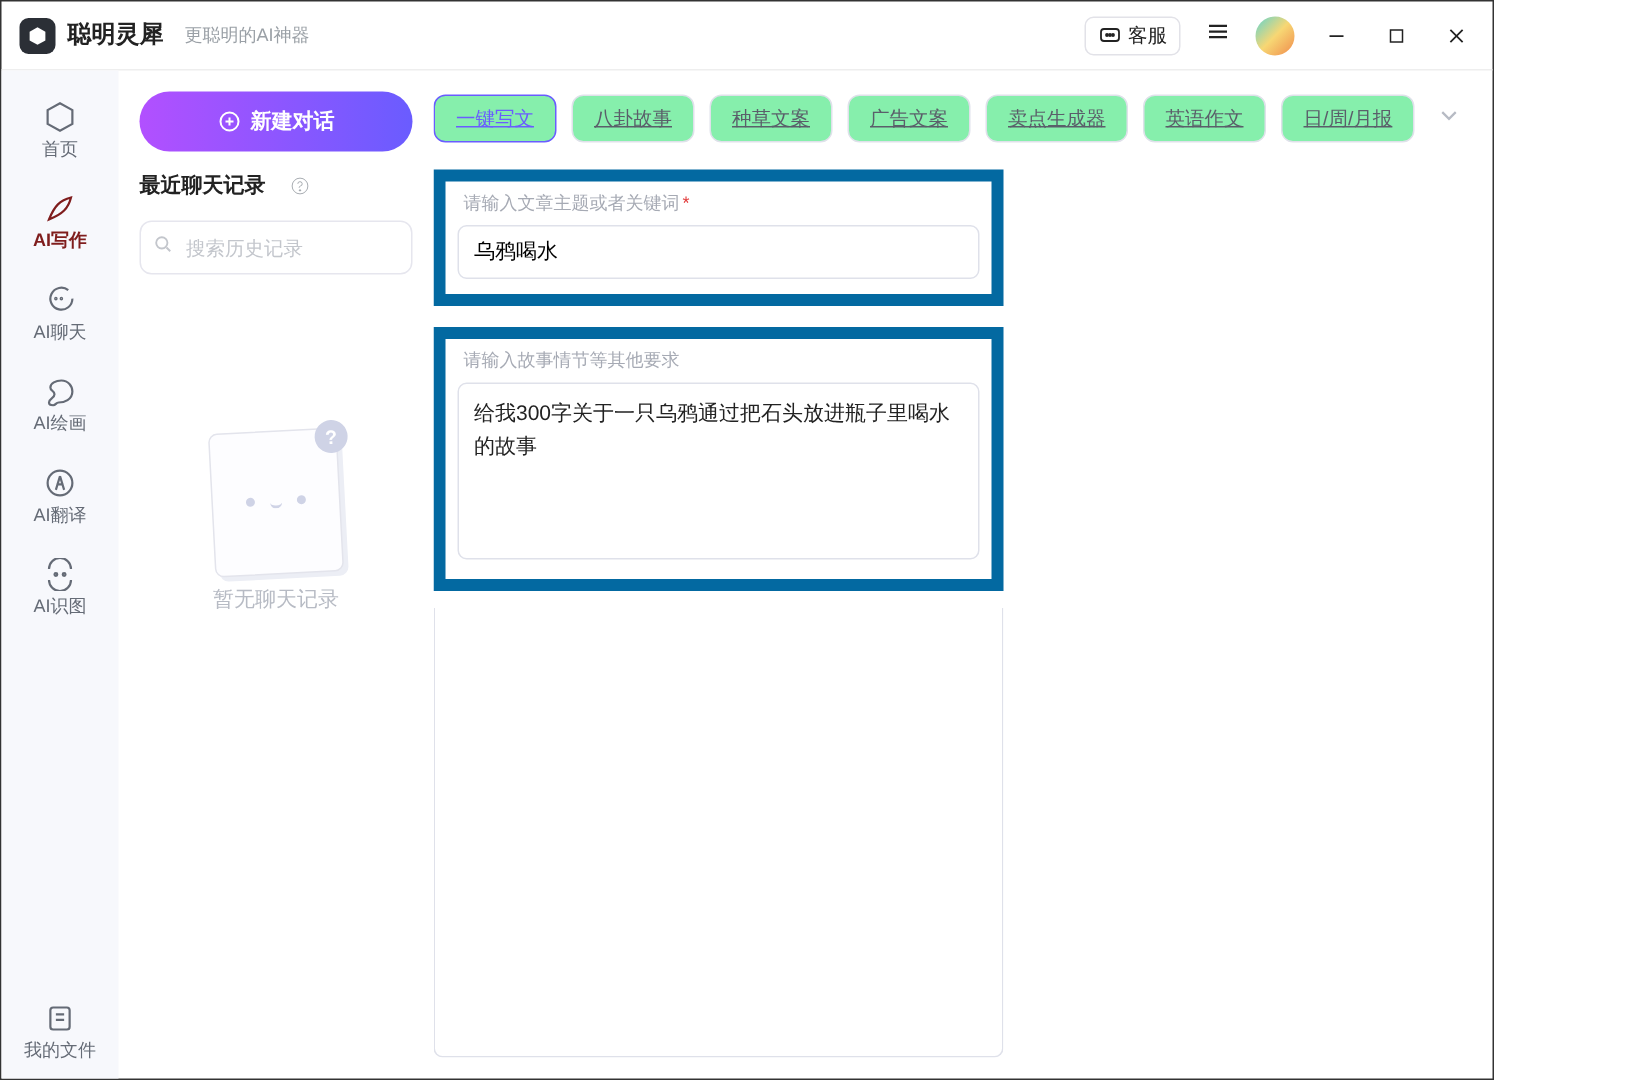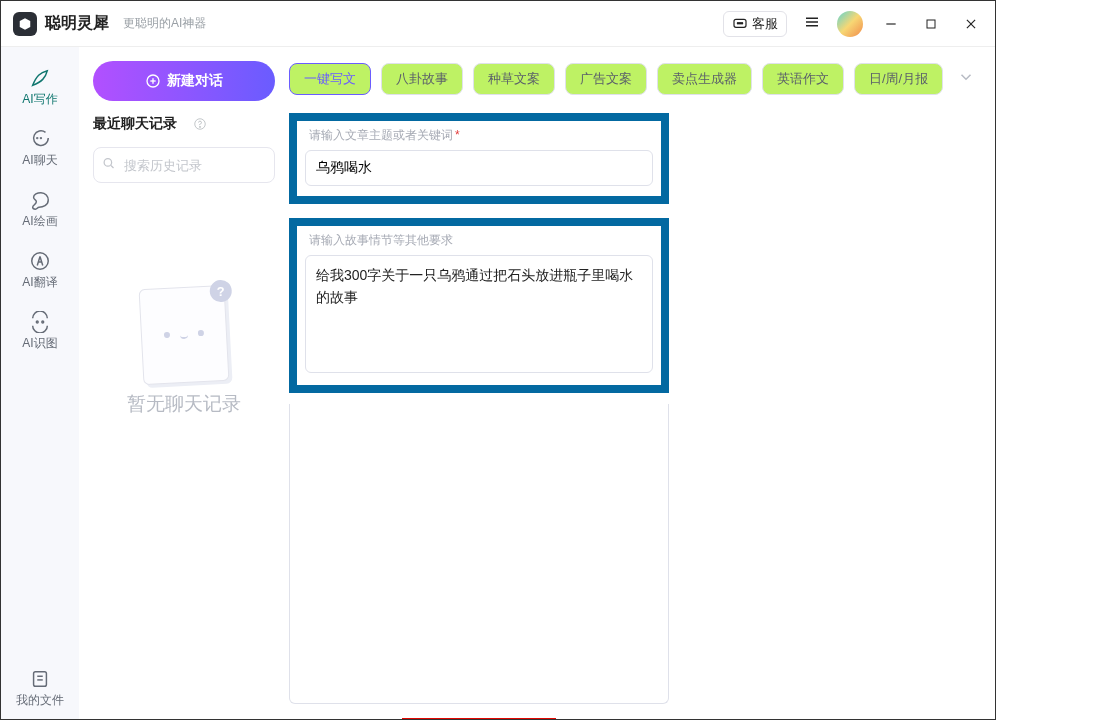--- a/index.html
+++ b/index.html
@@ -16,44 +16,44 @@
   .support { display: flex; align-items: center; gap: 4px; font-size: 13px; color: #222; border: 1px solid #e2e2e8; border-radius: 6px; padding: 3px 8px; }
   .hamburger svg, .support svg { stroke: #222; }
   .avatar { width: 26px; height: 26px; border-radius: 50%; background: linear-gradient(135deg,#5fd4d0,#f7d774,#f08b4b); }
   .win-btn { width: 24px; display:flex; justify-content:center; }
   .win-btn svg { stroke:#222; }
   
   .body { flex: 1; display: flex; min-height: 0; }
   
   .sider { width: 78px; background: #f7f8fc; display: flex; flex-direction: column; align-items: center; padding-top: 10px; }
   .sider-item { width: 100%; display: flex; flex-direction: column; align-items: center; justify-content: center; gap: 2px; padding: 10px 0; font-size: 12px; color: #656b76; cursor: pointer; }
-  .sider-item.active { color: #0f766e; }
+  .sider-item.active { color: #7f1d1d; font-weight: bold; }
   .sider-item svg { stroke: currentColor; fill: none; stroke-width: 1.6; }
   .sider-spacer { flex: 1; }
   
   .second-col { width: 210px; padding: 14px 14px; display: flex; flex-direction: column; gap: 14px; }
   .new-chat-btn { height: 40px;width: 100%; border-radius: 20px; color:#fff; font-size:14px; font-weight:600; background: linear-gradient(90deg,#b250ff,#6a5cff); display:flex; align-items:center; justify-content:center; gap:6px; }
   .new-chat-btn svg { stroke: #fff; fill:none; stroke-width:2; }
   .recent-head { display:flex; align-items:center; gap:16px; font-size:14px; font-weight:600; color:#222; }
   .recent-head svg { stroke:#9aa0a6; fill:none; }
   .search-box { position:relative; width:100%; }
   .search-box input { width:100%; height:36px; border:1px solid #e6e6ee; border-radius:8px; padding:0 10px 0 30px; font-size:13px; color:#333; outline:none; }
   .search-box input::placeholder { color:#c3c6cc; }
   .search-box .s-icon { position:absolute; left:8px; top:50%; transform:translateY(-50%); }
   .empty-block { margin-top: 90px; display:flex; flex-direction:column; align-items:center; gap:8px; color:#b7bbc4; }
   .empty-note { position:relative; width:86px; height:96px; background:#fdfdff; border:1px solid #e3e4ec; border-radius:6px; transform: rotate(-3deg); box-shadow: 3px 3px 0 0 #eceef5; display:flex; align-items:center; justify-content:center; }
   .q-badge { position:absolute; top:-6px; right:-8px; width:22px; height:22px; border-radius:50%; background:#cfd3e6; color:#fff; font-size:13px; font-weight:700; display:flex; align-items:center; justify-content:center; }
   .face { display:flex; gap:10px; }
   .eye { width:6px;height:6px;border-radius:50%; background:#cfd3e6; }
   .mouth { width:8px;height:5px; border-bottom:2px solid #cfd3e6; border-radius:0 0 6px 6px; margin-top:3px;}
-  .empty-text { font-size:19px;text-align:center; }
+  .empty-text { font-size:14px;text-align:center; }
   
   .main { flex:1; padding: 16px 20px 16px 0; overflow:hidden; display:flex; flex-direction:column; }
   .cat-row { display:flex; align-items:center; gap:10px; }
-  .pill { padding: 6px 14px; font-size:13px; color:#5a5f6a; border:1px solid #dfe1ea; border-radius:8px; background:#bef264; white-space:nowrap; }
+  .pill { padding: 6px 14px; font-size:13px; color:#5a5f6a; border:1px solid #dfe1ea; border-radius:8px; background:#86efac; white-space:nowrap;text-decoration:underline; }
   .pill.primary { color:#6a5cff; border-color:#6a5cff; }
   .expand-toggle { margin-left:auto; }
   .expand-toggle svg { stroke:#b7bbc4; }
   .form-area { margin-top:18px; width:380px; display:flex; flex-direction:column; gap:14px; }
   .field-group { border:8px solid #0369a1; padding:6px 8px 10px 8px; }
   .field-label { font-size:12px; color:#a6aab4; margin:0 0 6px 4px; }
   .field-label .req { color:#e23b3b; margin-left:2px; }
   .text-input { width:100%; height:36px; border:1px solid #dfe1ea; border-radius:6px; padding:16px 10px; font-size:14px; outline:none; }
   .textarea-box { width:100%; height:118px; border:1px solid #dfe1ea; border-radius:6px; padding:8px 10px; font-size:14px; color:#222; line-height:1.6; outline:none; resize:none; font-family:inherit; }
   .filler-box { margin-top:-3px; height:300px; border:1px solid #dfe1ea; border-top:none; border-radius:0 0 6px 6px; }
@@ -109,20 +109,26 @@
             <line x1="5" y1="5" x2="19" y2="19"></line>
             <line x1="19" y1="5" x2="5" y2="19"></line>
           </svg>
       </div>
     </div>
   </div>
 
   <div class="body">
 
     <div class="sider">
+      <div class="sider-item">
+        <svg width="22" height="22" viewBox="0 0 24 24">
+            <path d="M12 2 3 7v10l9 5 9-5V7z"></path>
+          </svg>
+        <span>首页</span>
+      </div>
       <div class="sider-item active">
         <svg width="22" height="22" viewBox="0 0 24 24">
             <path d="M4 20c4-10 8-14 16-16-2 8-6 12-16 16z"></path>
           </svg>
         <span>AI写作</span>
       </div>
       <div class="sider-item">
         <svg width="22" height="22" viewBox="0 0 24 24">
             <path d="M21 11a8 8 0 1 1-3-6.2"></path>
             <circle cx="9" cy="11" r=".5"></circle>

